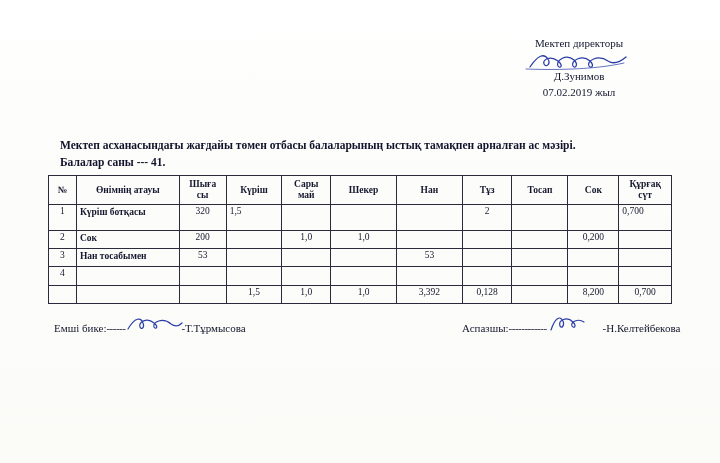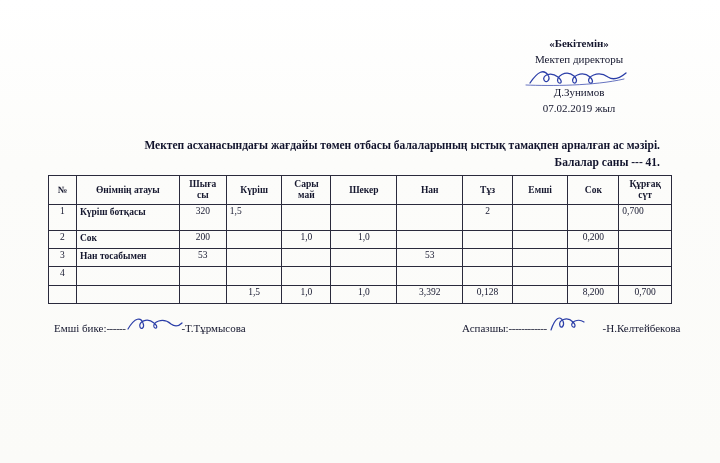--- a/index.html
+++ b/index.html
@@ -57,21 +57,21 @@
     position: absolute;
     left: 50%;
     top: -4px;
     transform: translateX(-50%);
   }
   .doc-title {
     position: absolute;
     left: 60px;
     top: 137px;
     width: 600px;
-    text-align: right;
+    text-align: left;
     font-size: 11.5px;
     font-weight: bold;
     line-height: 1.5;
     color: #11132c;
   }
   .doc-title .l2 {
     display: block;
   }
   table.menu {
     position: absolute;
@@ -149,21 +149,20 @@
     left: 0;
     top: -10px;
   }
 </style>
 </head>
 <body>
 
 <div class="page">
 
   <div class="approve-block">
-    <span class="ln approve-title">«Бекітемін»</span>
     <span class="ln">Мектеп директоры</span>
     <span class="signature-script">
       <svg width="110" height="24" viewBox="0 0 110 24" fill="none" xmlns="http://www.w3.org/2000/svg">
         <path d="M6 18 C14 6, 20 4, 24 10 C27 15, 22 19, 20 15 C18 11, 26 6, 34 12 C40 17, 36 20, 34 17 C31 12, 42 4, 50 11 C55 16, 51 20, 49 17 C46 12, 58 5, 66 12 C71 17, 67 20, 65 17 C62 12, 74 5, 84 12 C90 16, 96 13, 102 8" stroke="#2b3ea8" stroke-width="1.3" stroke-linecap="round"></path>
         <path d="M2 20 C26 21, 70 21, 100 14" stroke="#2b3ea8" stroke-width="0.9" stroke-linecap="round" opacity="0.8"></path>
       </svg>
     </span>
     <span class="ln">Д.Зунимов</span>
     <span class="ln">07.02.2019 жыл</span>
   </div>
@@ -177,21 +176,21 @@
     <thead>
       <tr>
         <th class="col-no">№</th>
         <th class="col-name">Өнімнің атауы</th>
         <th class="col-out">Шыға сы</th>
         <th class="col-rice">Күріш</th>
         <th class="col-butter">Сары май</th>
         <th class="col-sugar">Шекер</th>
         <th class="col-bread">Нан</th>
         <th class="col-salt">Тұз</th>
-        <th class="col-tea">Емші</th>
+        <th class="col-tea">Тосап</th>
         <th class="col-juice">Сок</th>
         <th class="col-milk">Құрғақ сүт</th>
       </tr>
     </thead>
     <tbody>
       <tr class="tall">
         <td class="num-cell">1</td>
         <td class="name-cell">Күріш ботқасы</td>
         <td class="num-cell">320</td>
         <td>1,5</td>

